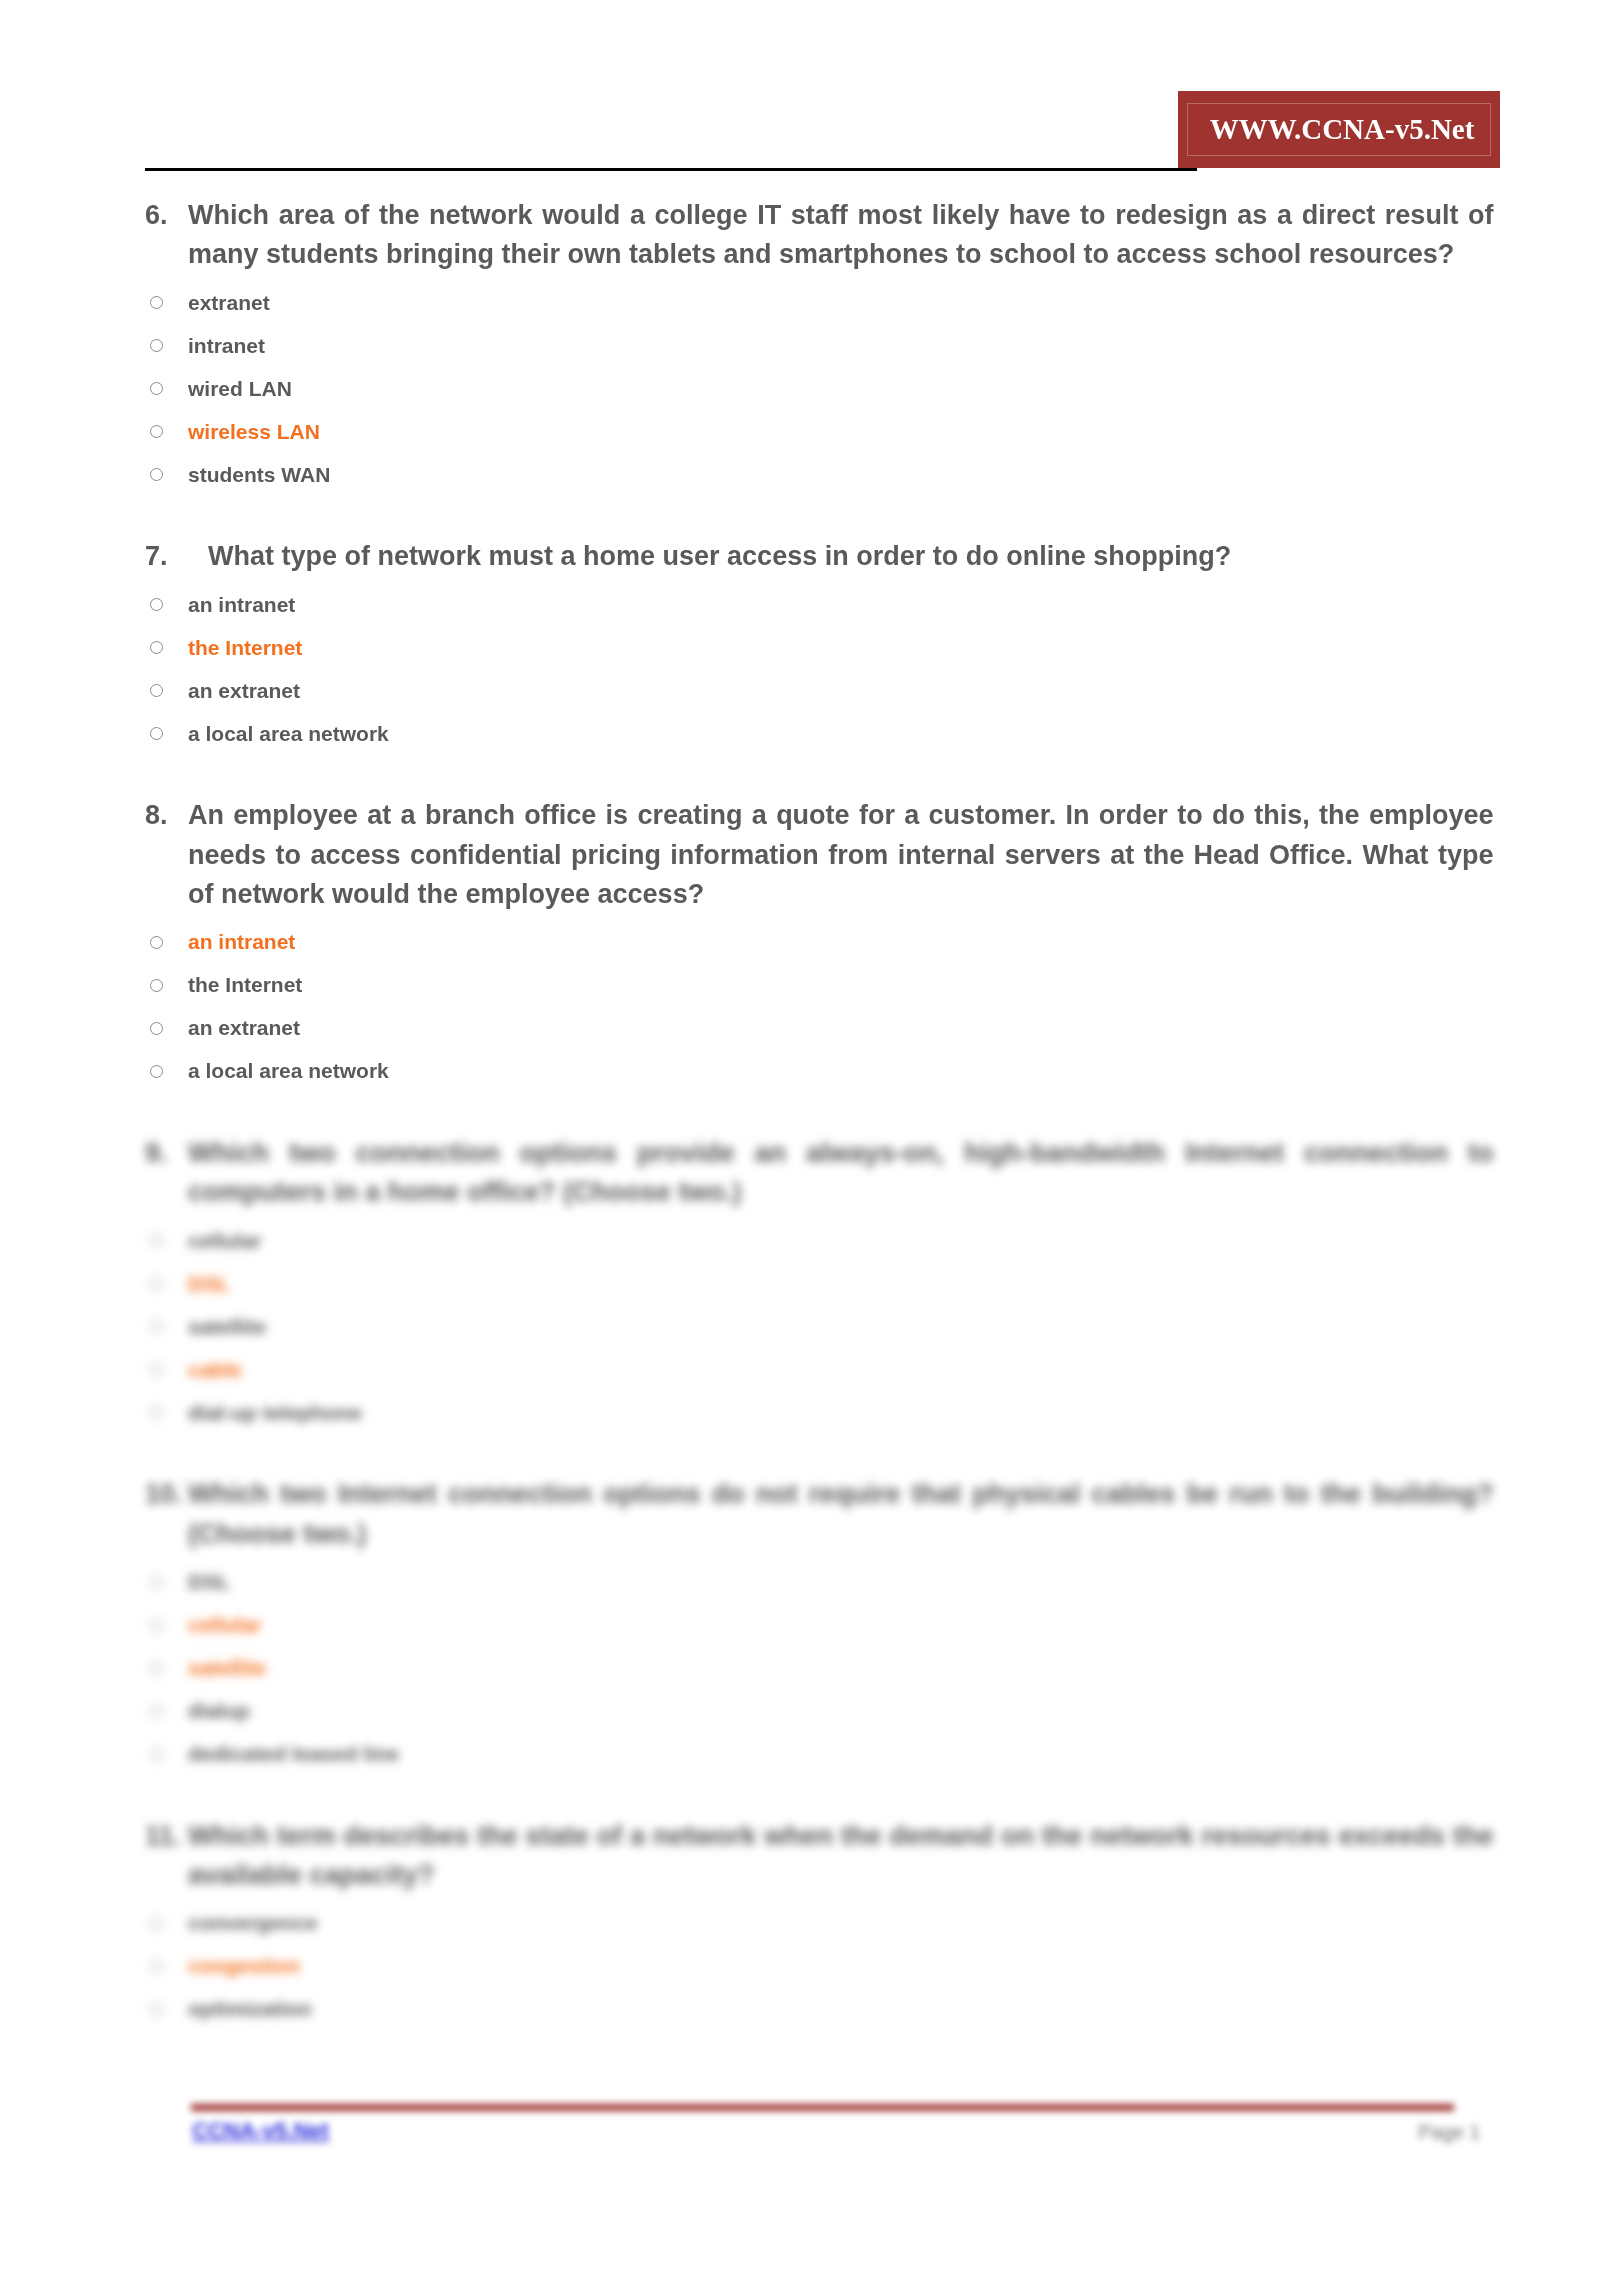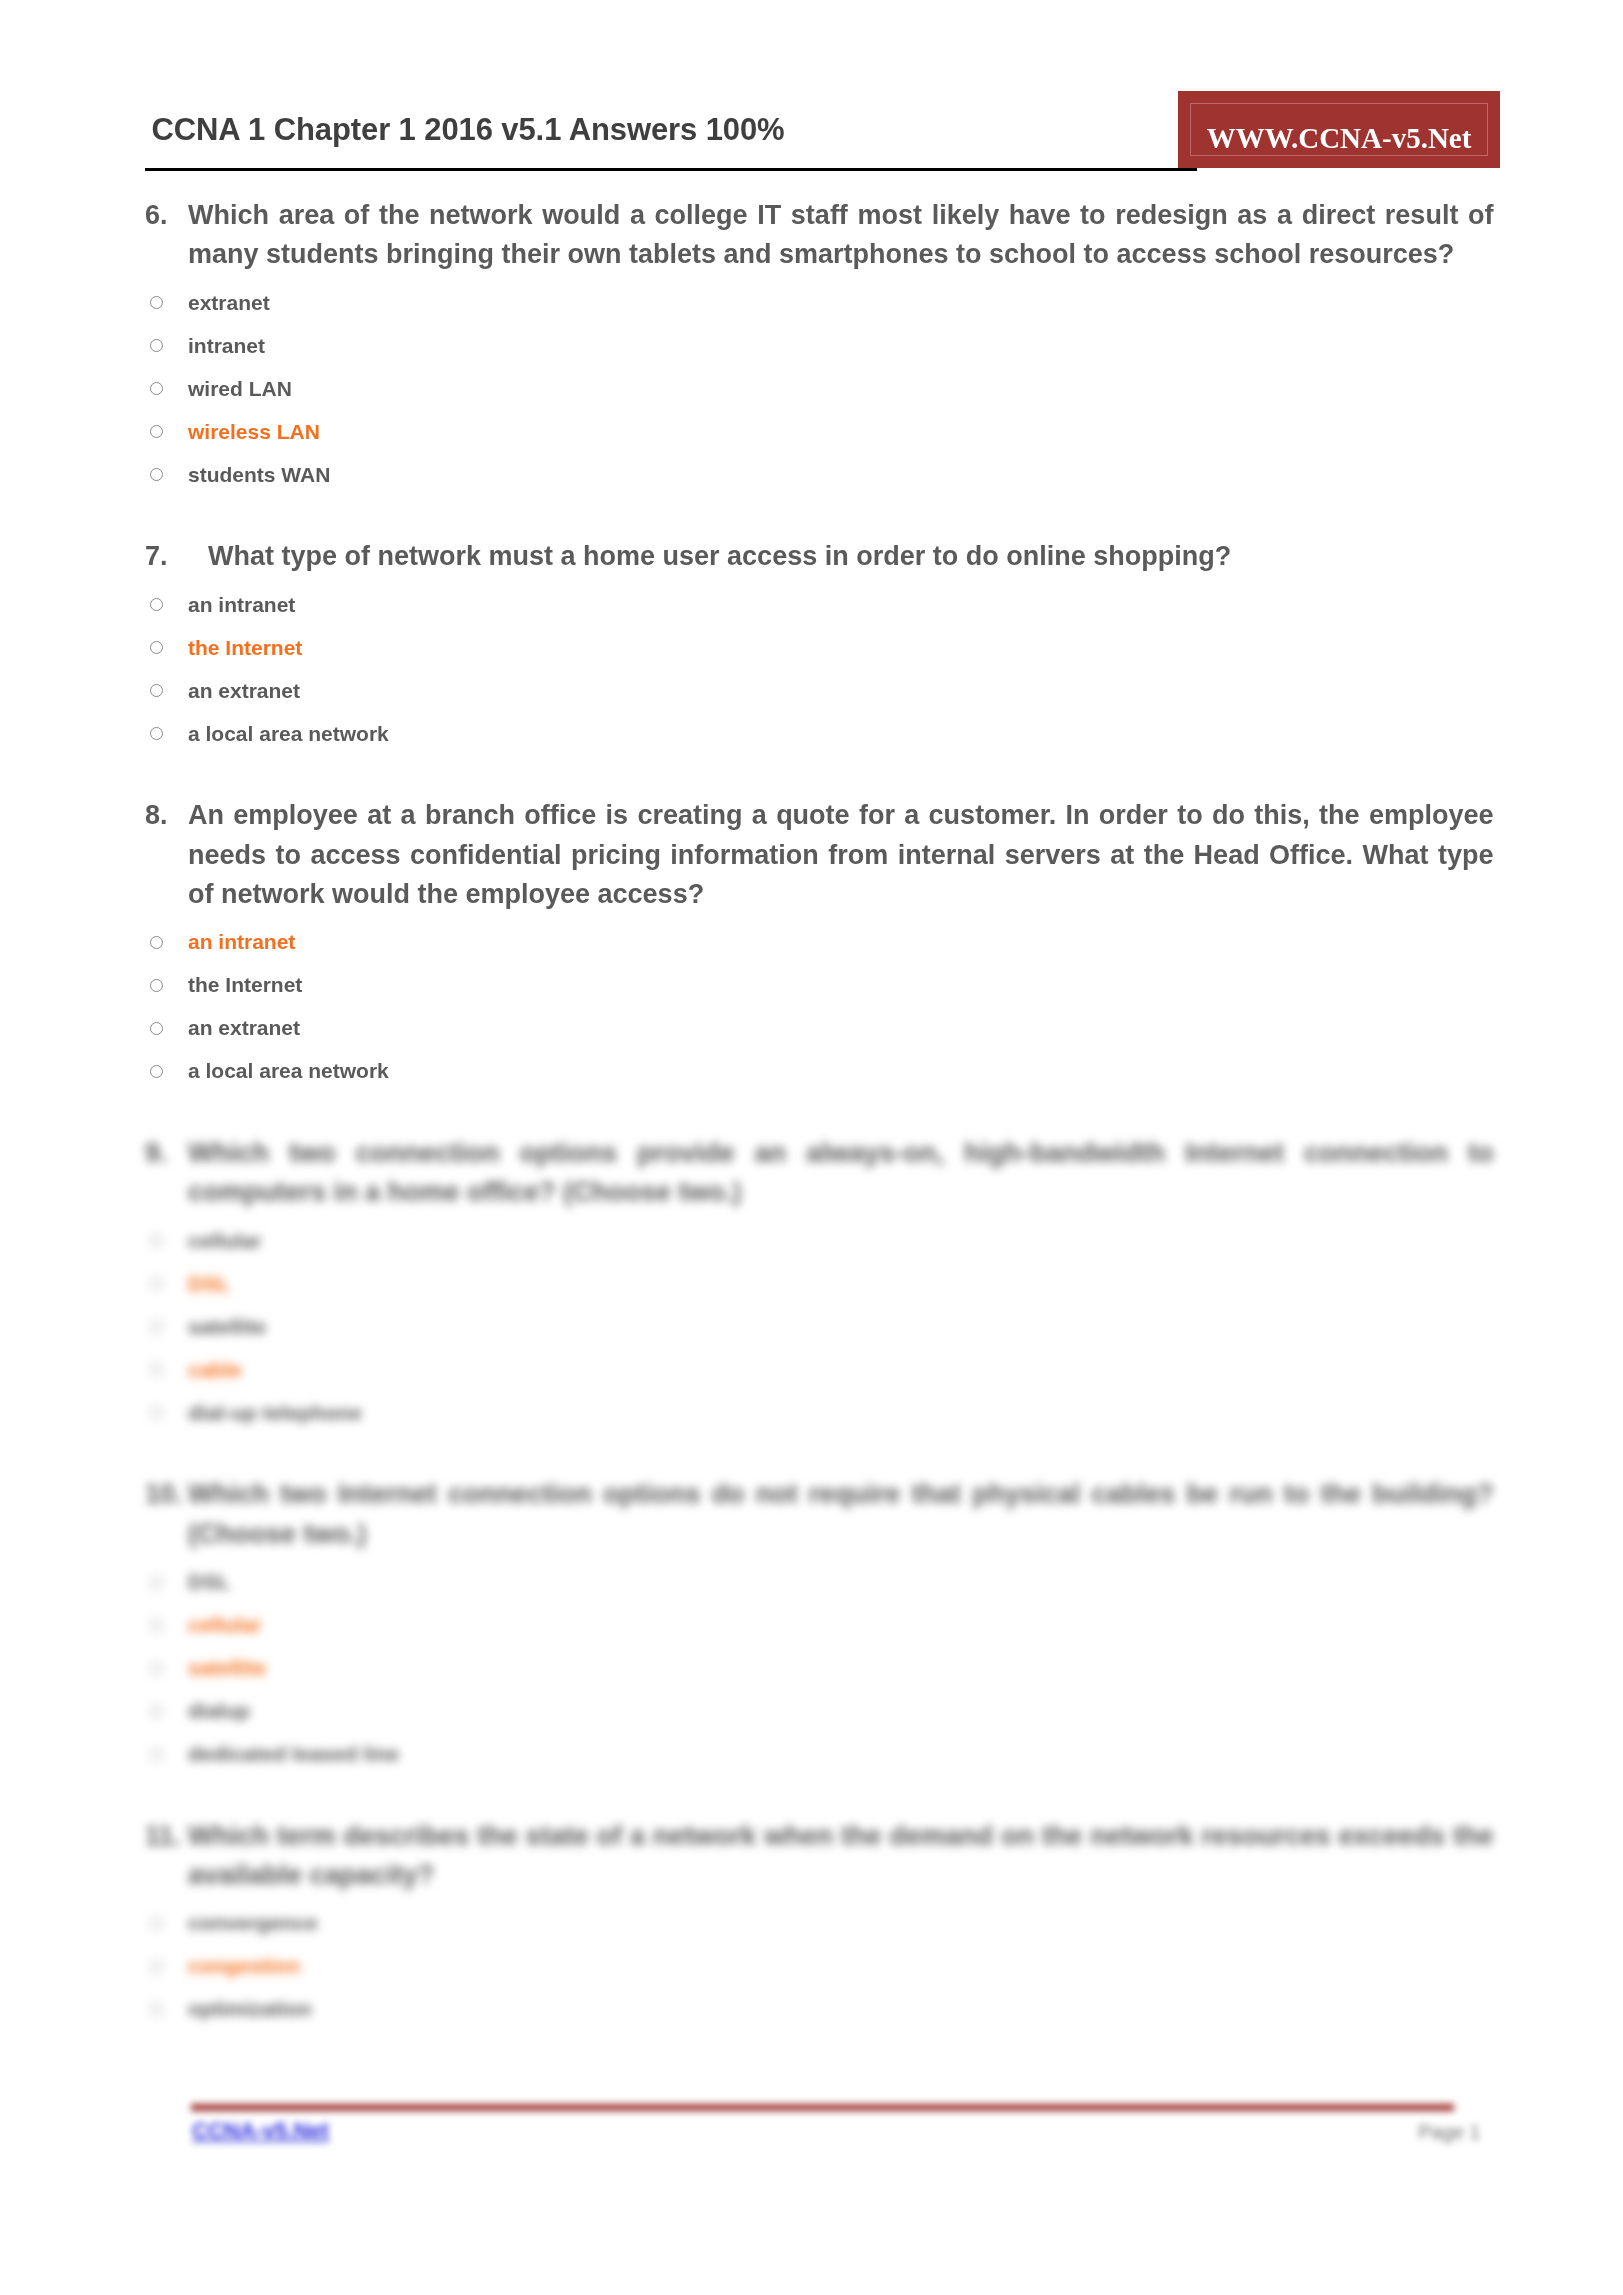--- a/index.html
+++ b/index.html
@@ -60,22 +60,23 @@
     box-sizing: border-box;
   }
   .header-banner-inner {
     border-left: 1.3px solid #b86a66;
     border-right: 1.3px solid #b86a66;
     border-top: 1.3px solid #b86a66;
     border-bottom: 1.3px solid #b86a66;
     width: 296px;
     height: 51px;
     display: flex;
-    align-items: flex-end;
+    align-items: center;
     justify-content: center;
+    padding-left: 6px;
   }
   .header-banner-text {
     font-family: "Liberation Serif", serif;
     font-size: 29px;
     font-weight: bold;
     color: #ffffff;
     white-space: nowrap;
   }
 
   
@@ -192,21 +193,20 @@
     white-space: nowrap;
   }
 </style>
 </head>
 <body>
 
 <div class="page">
 
   <div class="header">
     <div class="header-rule"></div>
-    <div class="header-title">CCNA 1 Chapter 1 2016 v5.1 Answers 100%</div>
     <div class="header-banner">
       <div class="header-banner-inner">
         <div class="header-banner-text">WWW.CCNA-v5.Net</div>
       </div>
     </div>
   </div>
 
   <div class="content">
 
     <div class="qblock">

